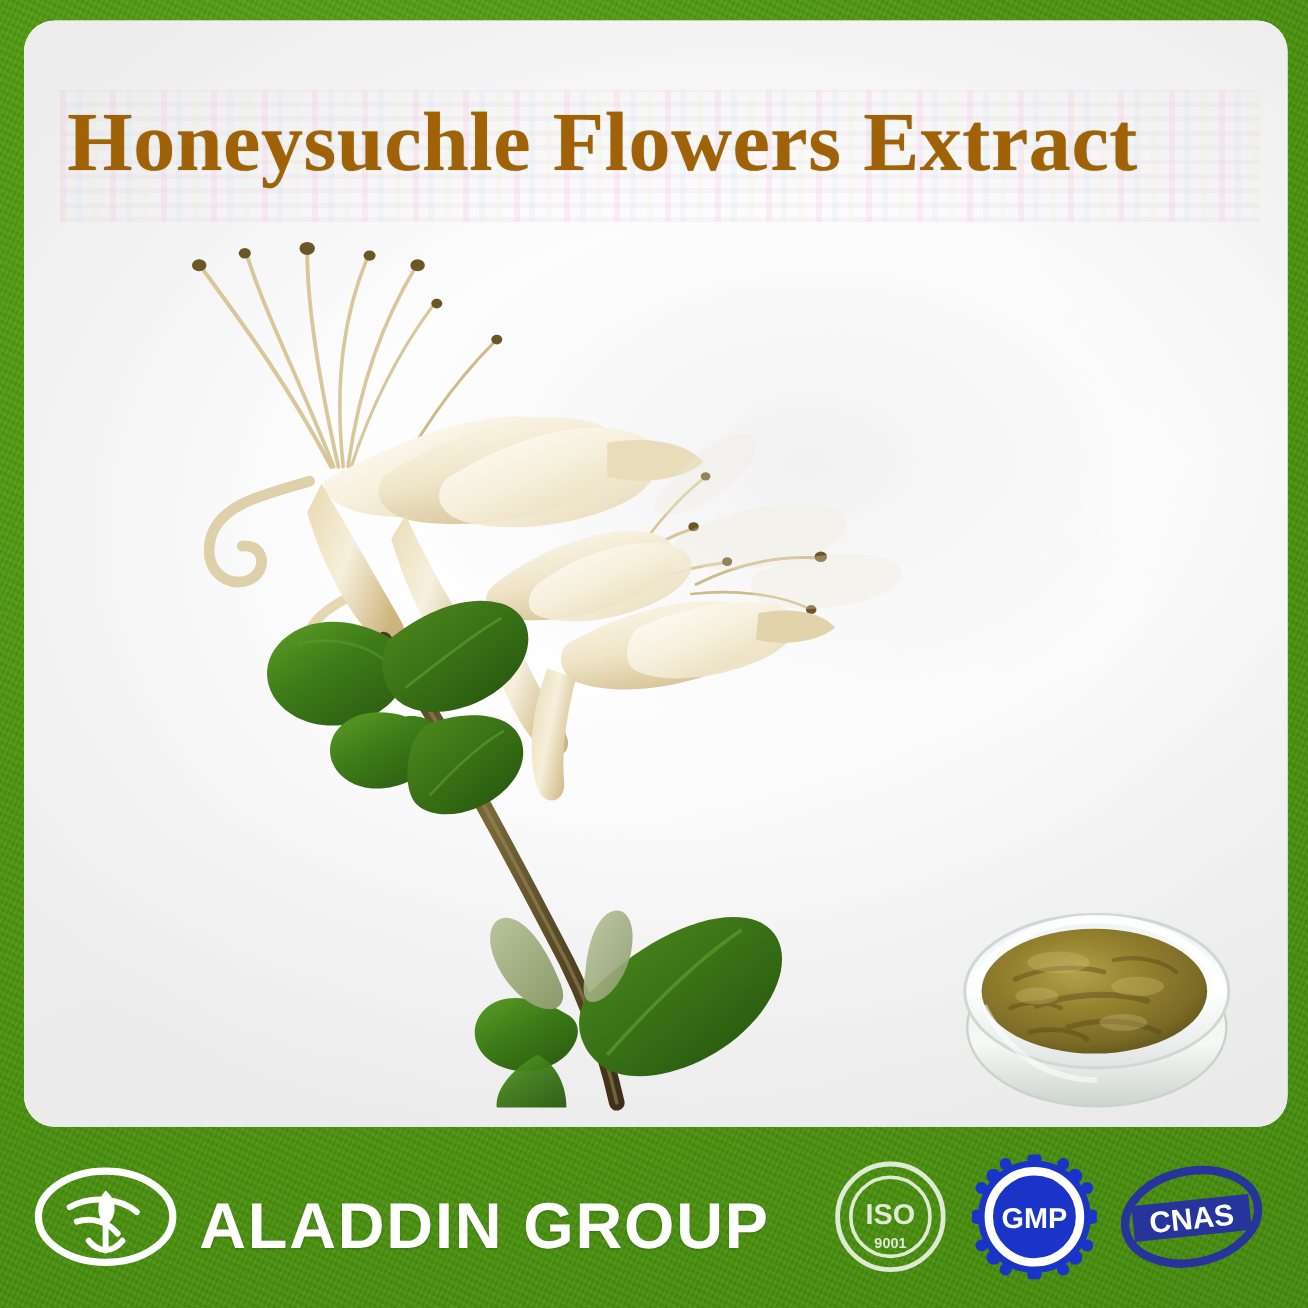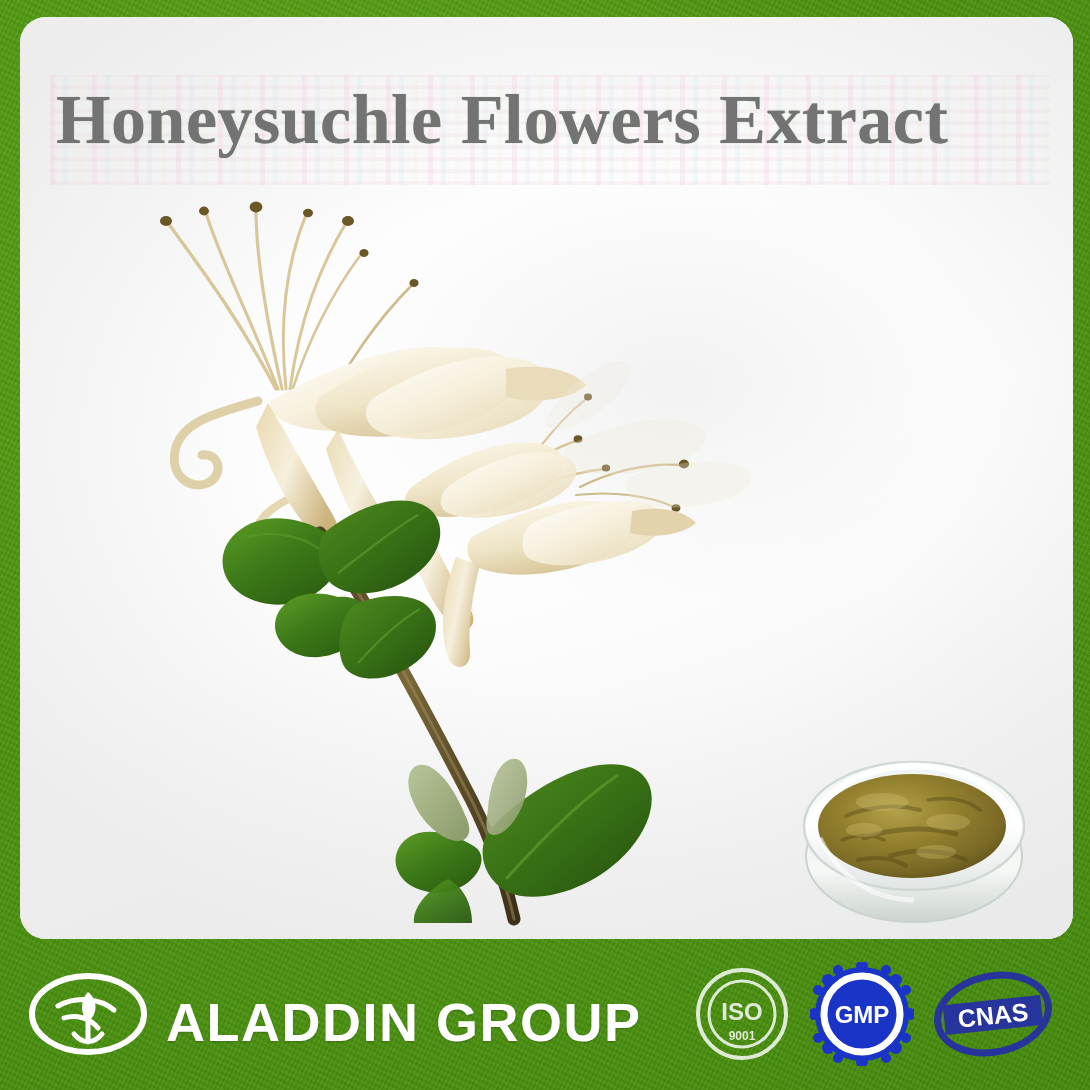--- a/index.html
+++ b/index.html
@@ -74,21 +74,21 @@
   .title {
     position: absolute;
     left: 36px;
     top: 68px;
     width: 1010px;
     font-family: "Liberation Serif", serif;
     font-weight: bold;
     font-size: 70px;
     line-height: 1;
     letter-spacing: 0.5px;
-    color: #737373;
+    color: #a16207;
     white-space: nowrap;
     text-shadow: 0 0 1px rgba(13,107,20,.45);
   }
 
   
   .plant-stage {
     position: absolute;
     left: 0; top: 0;
     width: 1053px; height: 922px;
     pointer-events: none;

